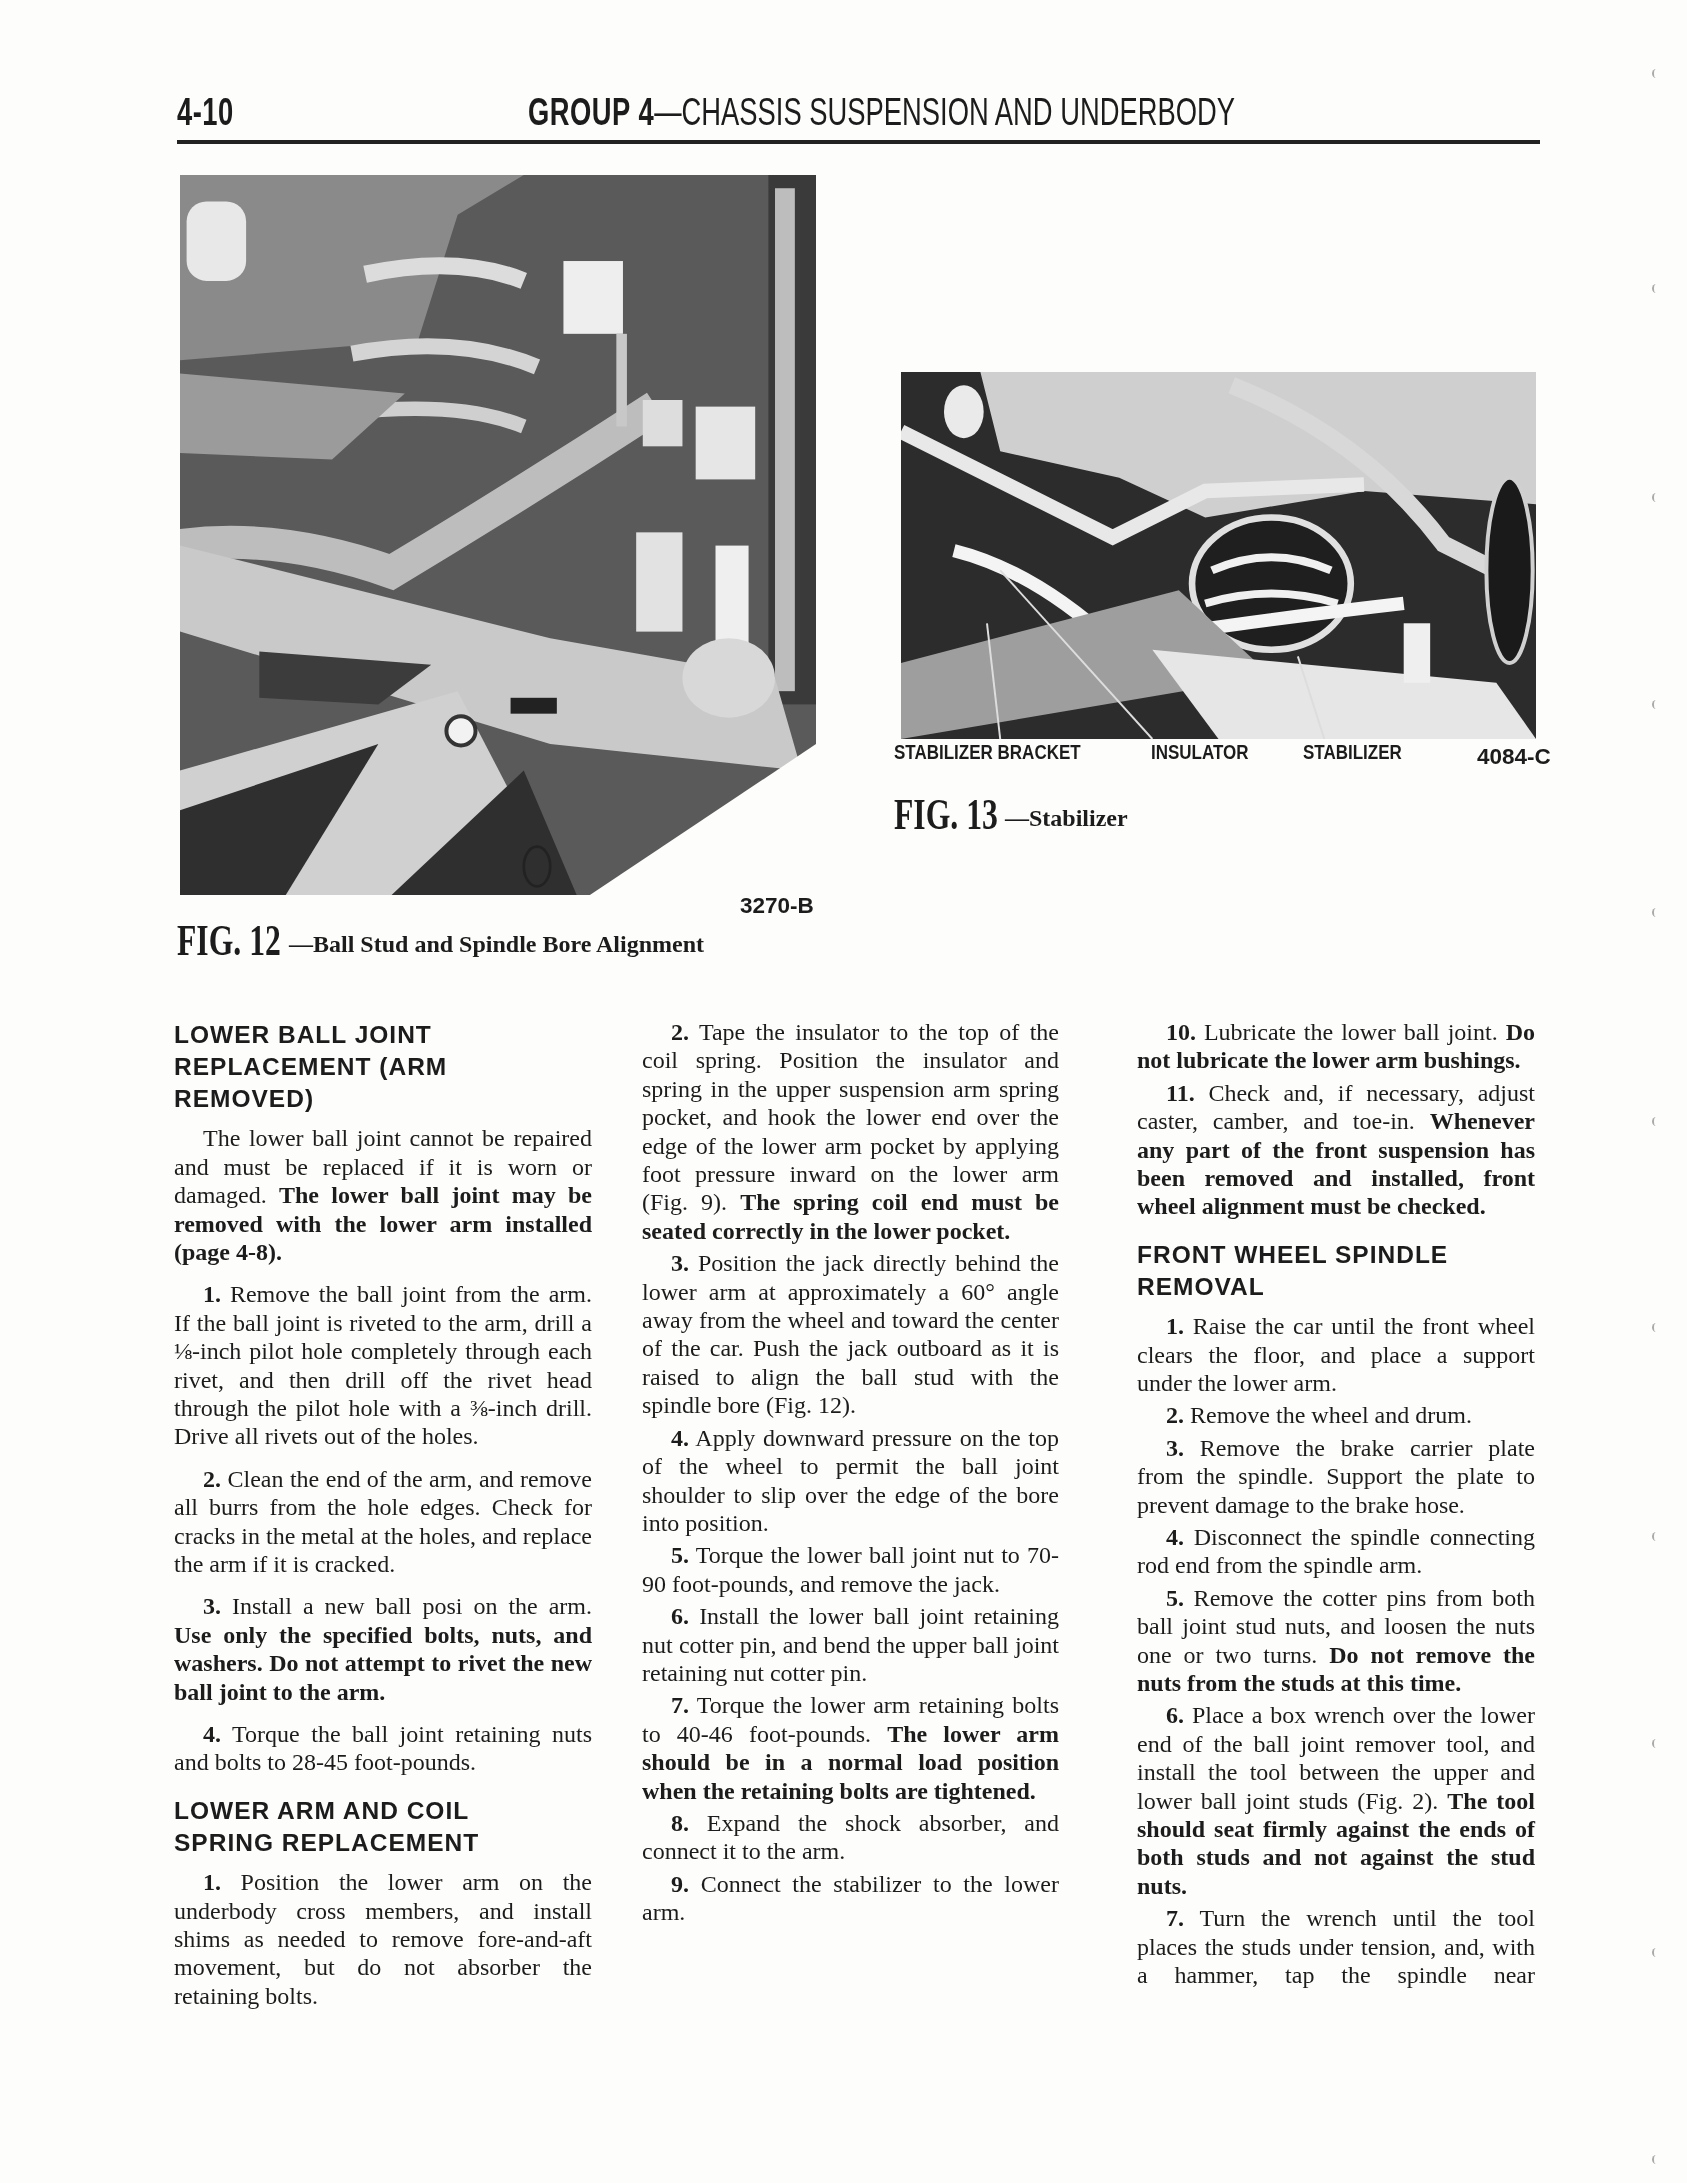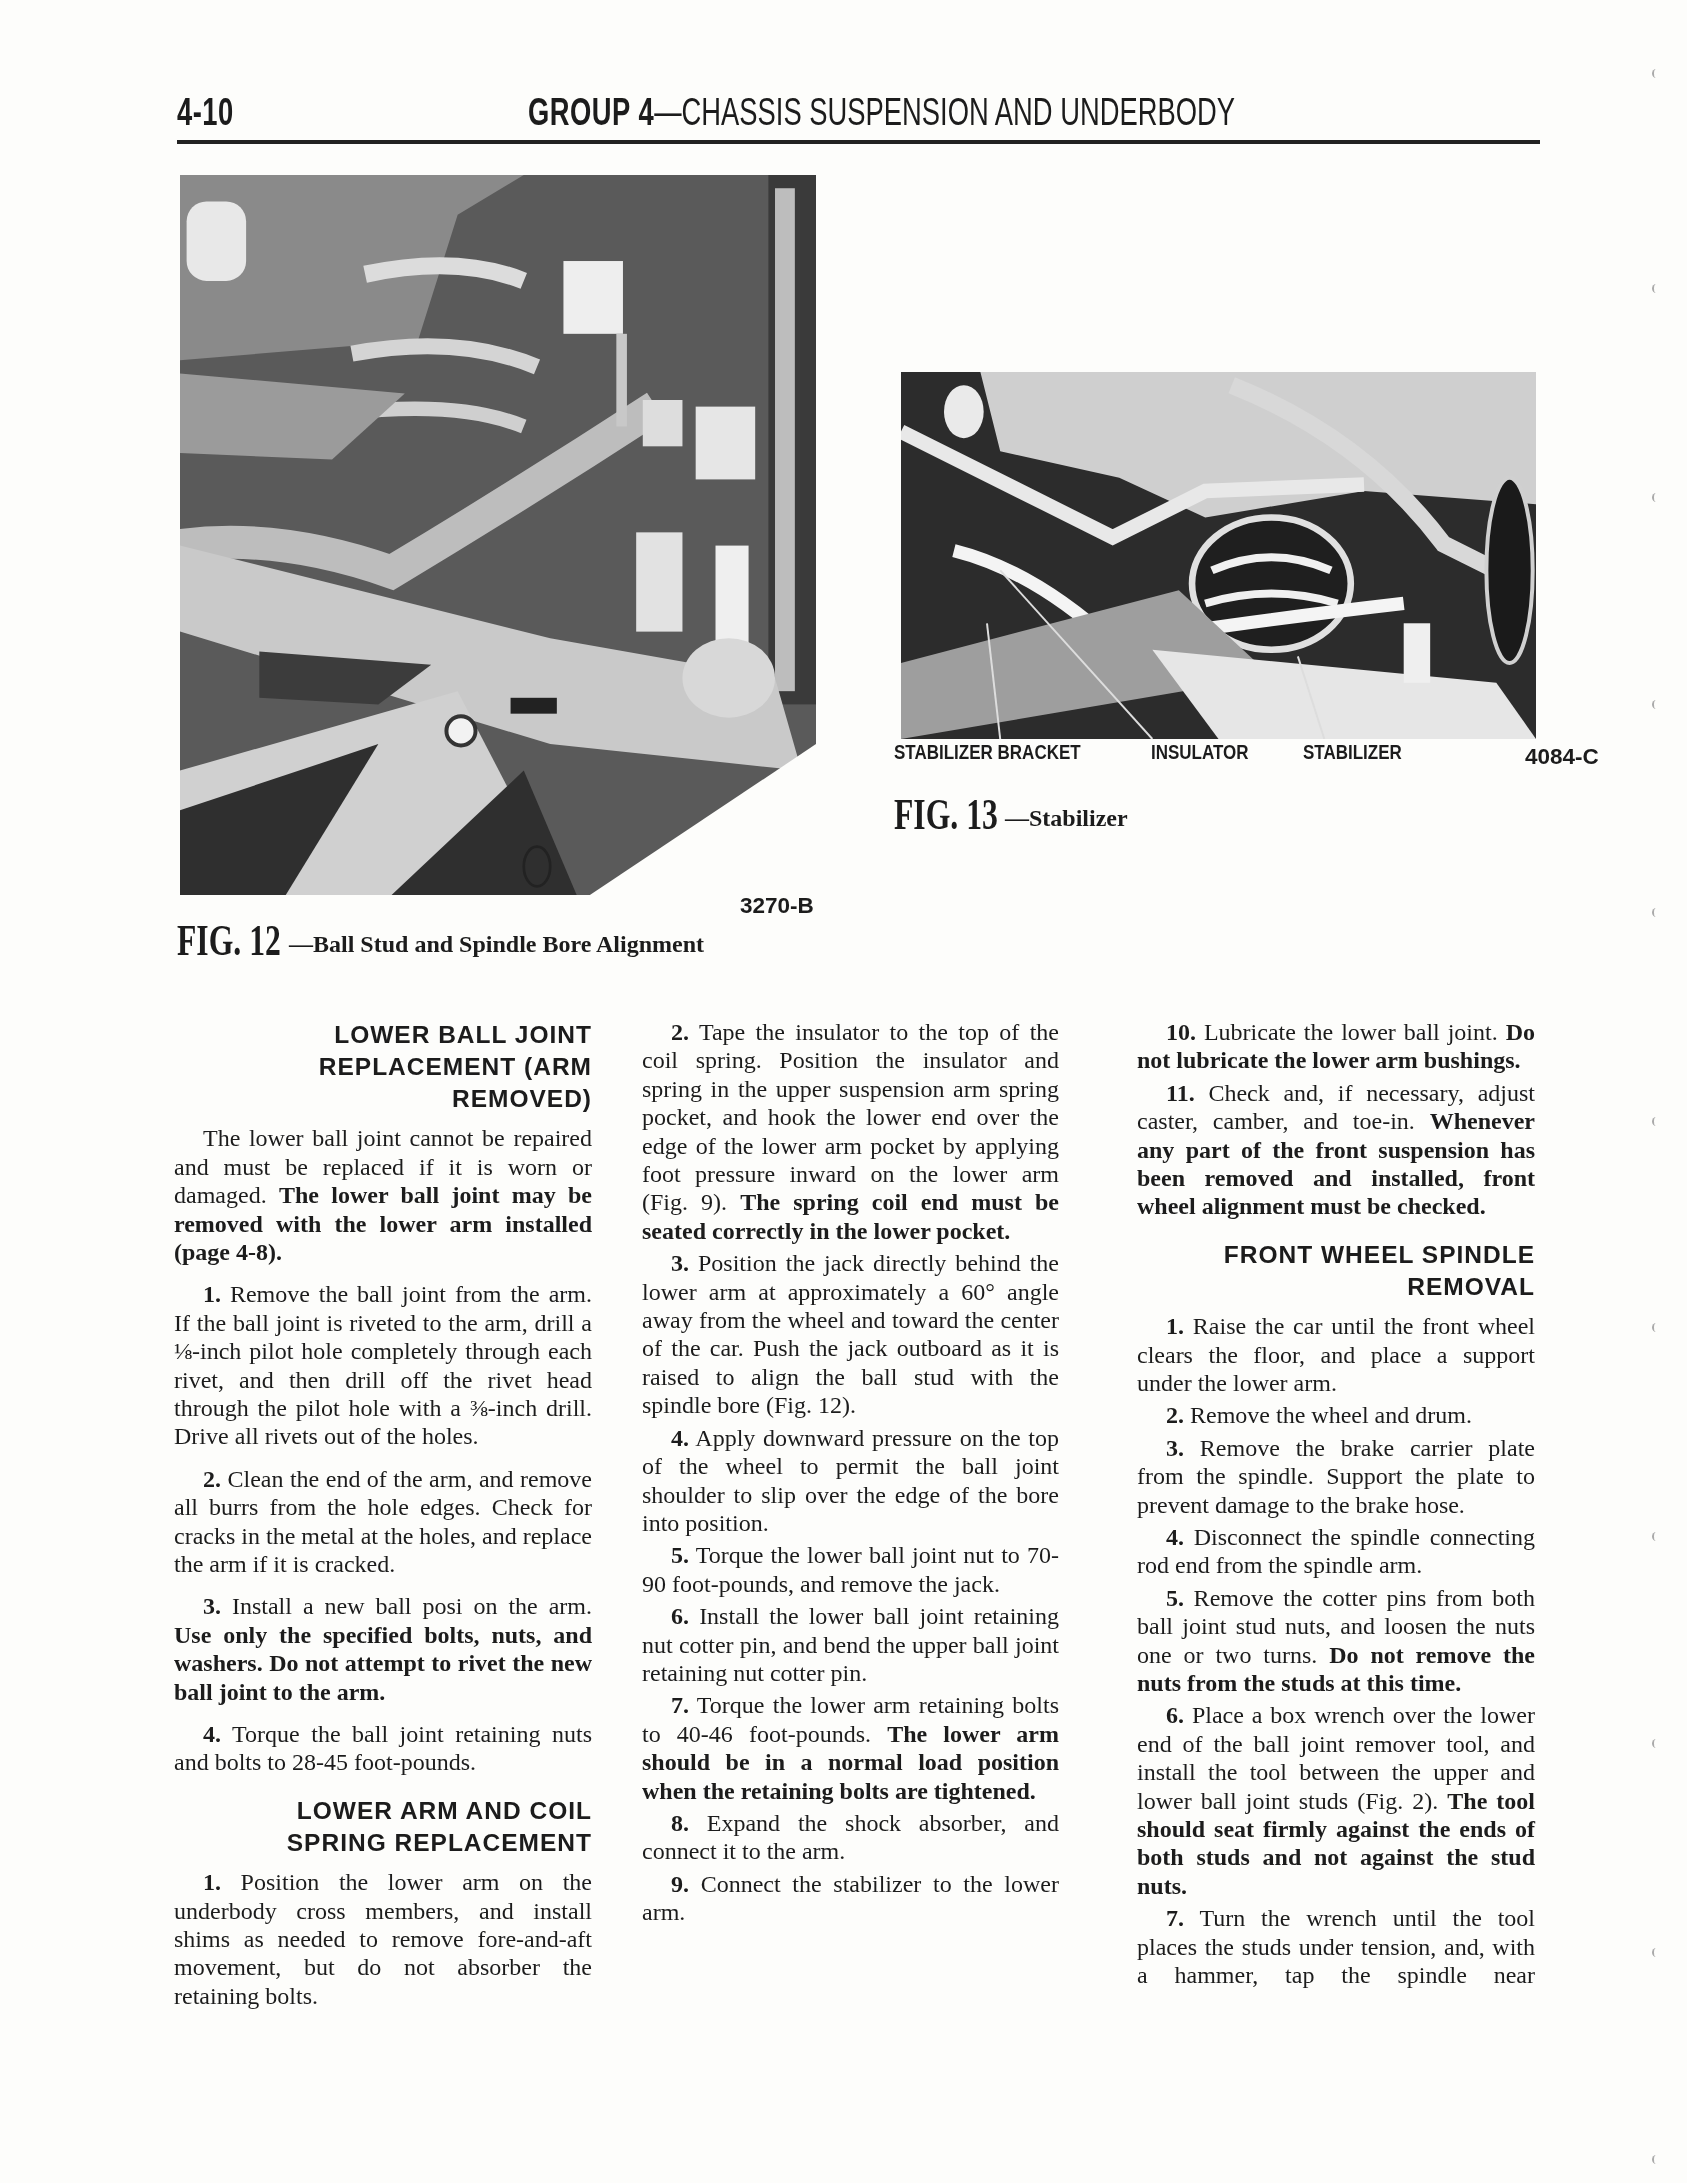--- a/index.html
+++ b/index.html
@@ -14,41 +14,41 @@
 
   
   .photo { position: absolute; overflow: hidden; background: #555; }
   .photo svg { display: block; width: 100%; height: 100%; }
   #fig12-photo { left: 180px; top: 175px; width: 636px; height: 720px; }
   #fig13-photo { left: 901px; top: 372px; width: 635px; height: 367px; }
 
   
   .code { position: absolute; font-family: "Liberation Sans", sans-serif; font-weight: bold; font-size: 22.5px; }
   #fig12-code { left: 740px; top: 893px; }
-  #fig13-code { left: 1477px; top: 744px; margin-left: 48px; }
+  #fig13-code { left: 1477px; top: 744px; }
   .label { position: absolute; font-family: "Liberation Sans", sans-serif; font-weight: bold; font-size: 20px; transform: scaleX(0.85); transform-origin: left center; white-space: nowrap; }
   #lbl-bracket { left: 894px; top: 741px; }
   #lbl-insulator { left: 1151px; top: 741px; }
   #lbl-stabilizer { left: 1303px; top: 741px; }
 
   .figcap { position: absolute; font-family: Liberation Serif, serif; white-space: nowrap; }
   .figcap .num { font-weight: bold; font-size: 44px; display: inline-block; transform: scaleX(0.72); transform-origin: left bottom; }
   .figcap .txt { font-weight: bold; font-size: 24px; }
   #fig12-cap { left: 177px; top: 915px; }
   #fig12-cap .txt { position: absolute; left: 112px; top: 16px; }
   #fig13-cap { left: 894px; top: 789px; }
   #fig13-cap .txt { position: absolute; left: 111px; top: 16px; }
 
   
   .col { position: absolute; top: 1019px; font-family: "Liberation Serif", serif; font-size: 24px; line-height: 28.4px; text-align: justify; hyphens: manual; }
   #col-1 { left: 174px; width: 418px; }
   #col-2 { left: 642px; width: 417px; top: 1018px; }
   #col-3 { left: 1137px; width: 398px; top: 1018px; }
 
-  .col h3 { font-family: "Liberation Sans", sans-serif; font-weight: 900; font-size: 24.5px; line-height: 32px; margin: 0 0 9.3px 0; letter-spacing: 1px; text-align: right; }
+  .col h3 { font-family: "Liberation Sans", sans-serif; font-weight: 900; font-size: 24.5px; line-height: 32px; margin: 0 0 9.3px 0; letter-spacing: 1px; text-align: left; }
   .col p { margin: 0 0 14px 0; text-indent: 29px; }
   .col p.tight { margin-bottom: 4px; }
   .col .n { font-weight: bold; }
   .col b { font-weight: bold; }
   .col h3.spaced { margin-top: 18px; }
 
   
   .mark { position: absolute; left: 1652px; width: 6.6px; height: 9.3px; border-left: 2px solid #aaa; border-radius: 50% 0 0 50%; }
 </style>
 </head>

